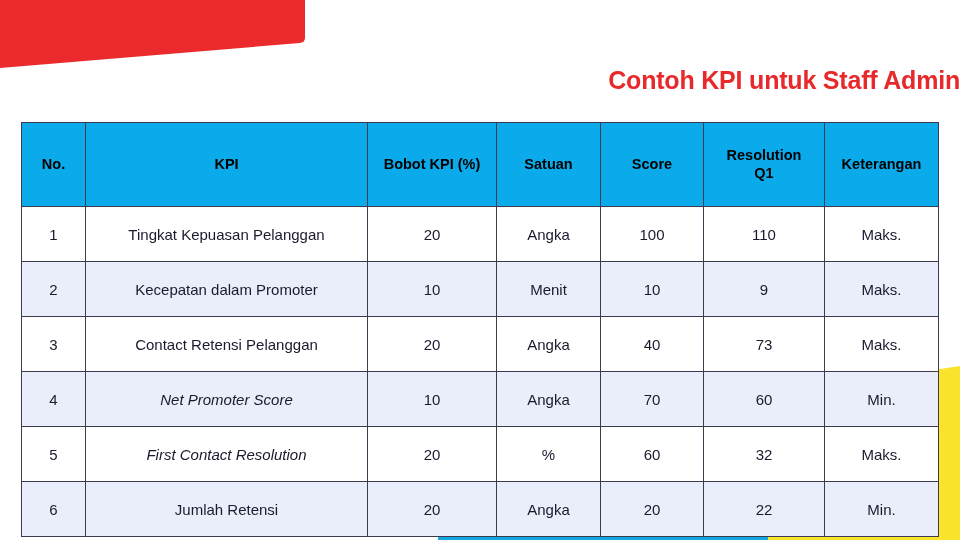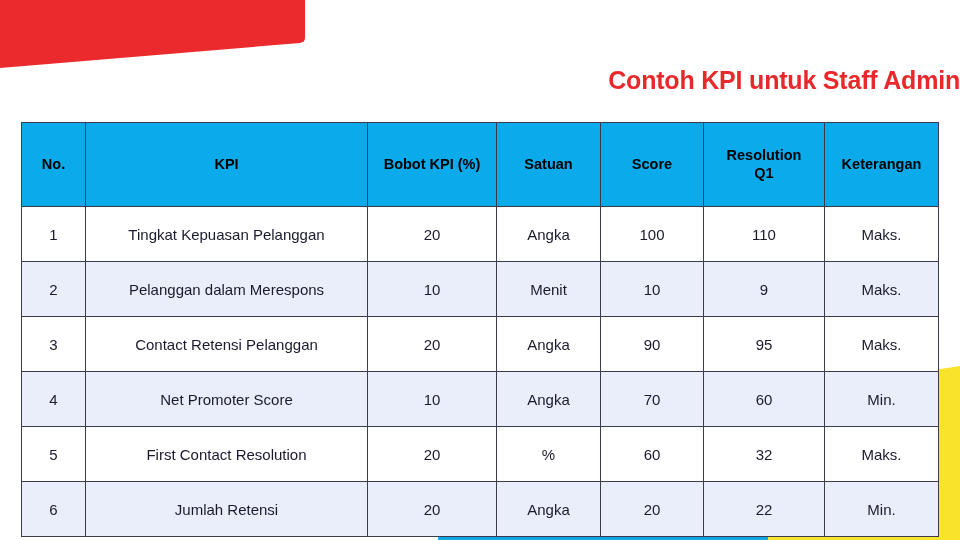--- a/index.html
+++ b/index.html
@@ -71,20 +71,21 @@
   }
   table.kpi tbody td {
     height: 30px;
     background: #ffffff;
     font-size: 15px;
   }
   table.kpi tbody tr.alt td {
     background: #E9EEFA;
   }
   td.kpi-name.italic {
+    font-style: italic;
   }
 
   
   col.c-no     { width: 64px; }
   col.c-kpi    { width: 282px; }
   col.c-bobot  { width: 129px; }
   col.c-satuan { width: 104px; }
   col.c-target { width: 103px; }
   col.c-penc   { width: 121px; }
   col.c-ket    { width: 114px; }
@@ -127,34 +128,34 @@
           <td>1</td>
           <td class="kpi-name">Tingkat Kepuasan Pelanggan</td>
           <td>20</td>
           <td>Angka</td>
           <td>100</td>
           <td>110</td>
           <td>Maks.</td>
         </tr>
         <tr class="alt">
           <td>2</td>
-          <td class="kpi-name">Pelanggan dalam Merespons</td>
+          <td class="kpi-name">Kecepatan dalam Promoter</td>
           <td>10</td>
           <td>Menit</td>
           <td>10</td>
           <td>9</td>
           <td>Maks.</td>
         </tr>
         <tr>
           <td>3</td>
           <td class="kpi-name">Contact Retensi Pelanggan</td>
           <td>20</td>
           <td>Angka</td>
-          <td>90</td>
-          <td>95</td>
+          <td>40</td>
+          <td>73</td>
           <td>Maks.</td>
         </tr>
         <tr class="alt">
           <td>4</td>
           <td class="kpi-name italic">Net Promoter Score</td>
           <td>10</td>
           <td>Angka</td>
           <td>70</td>
           <td>60</td>
           <td>Min.</td>

